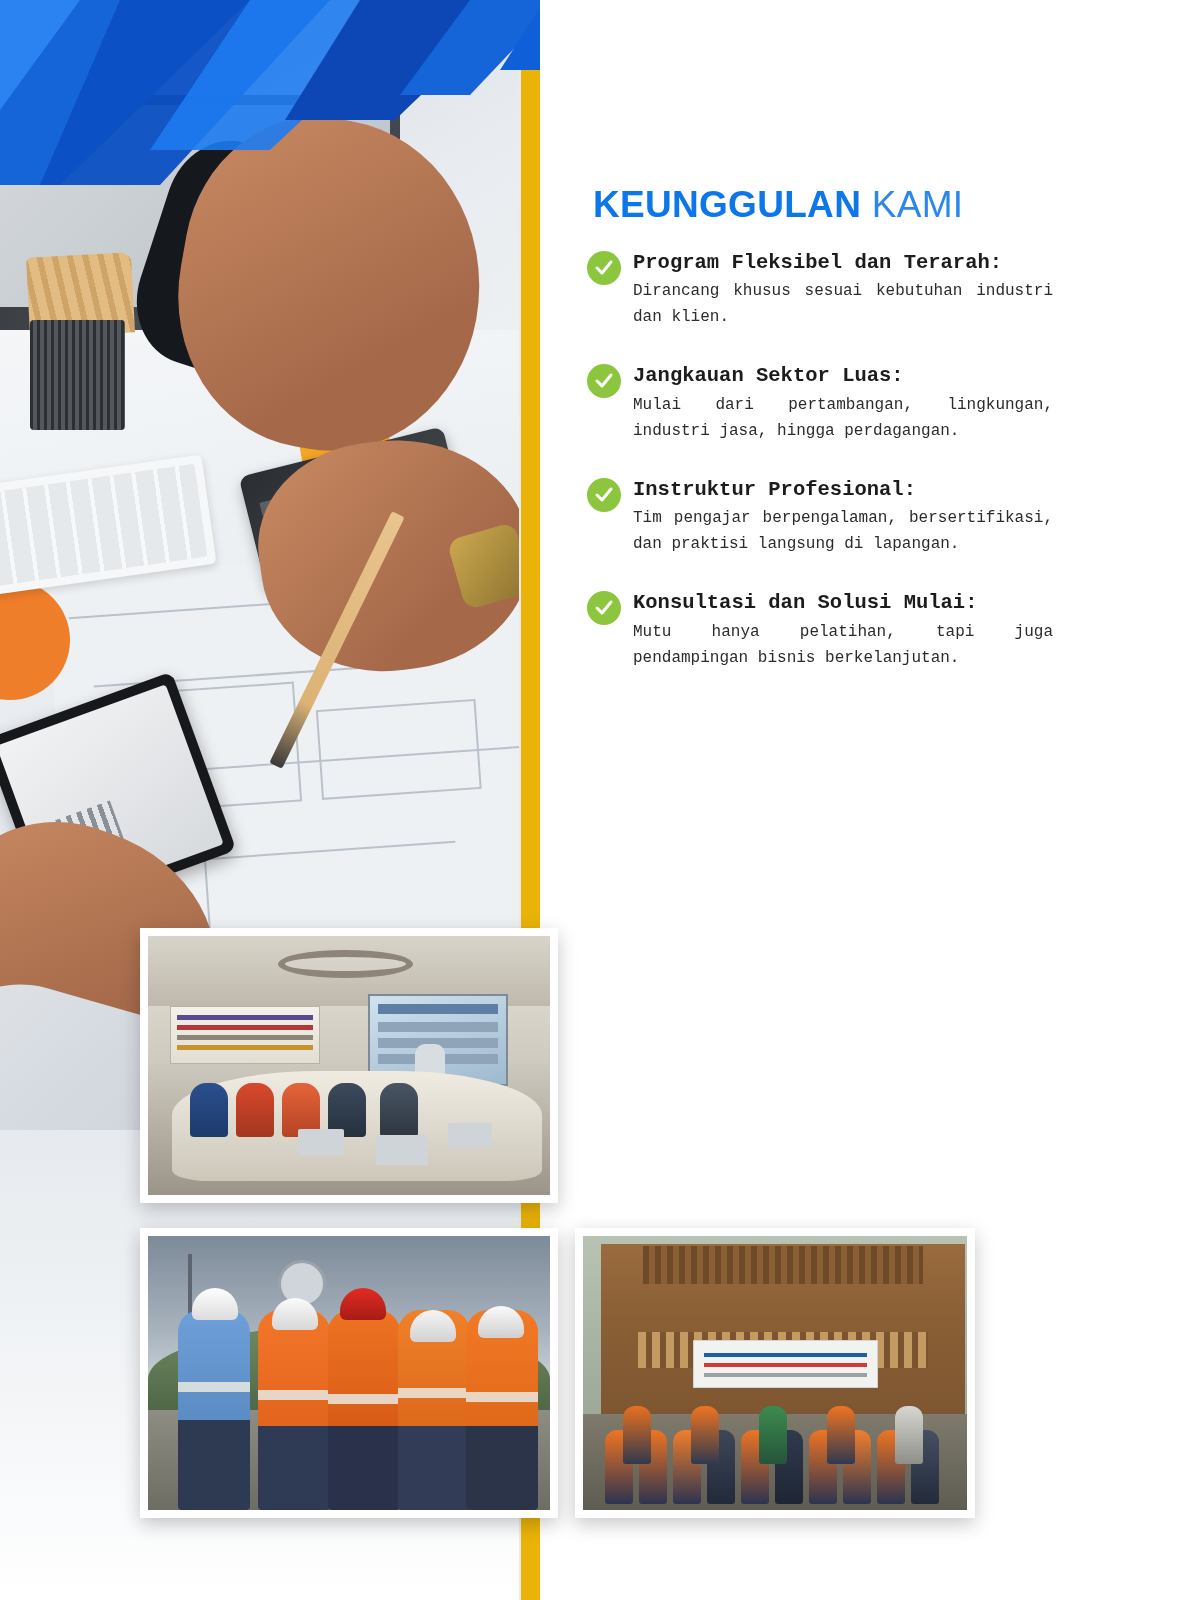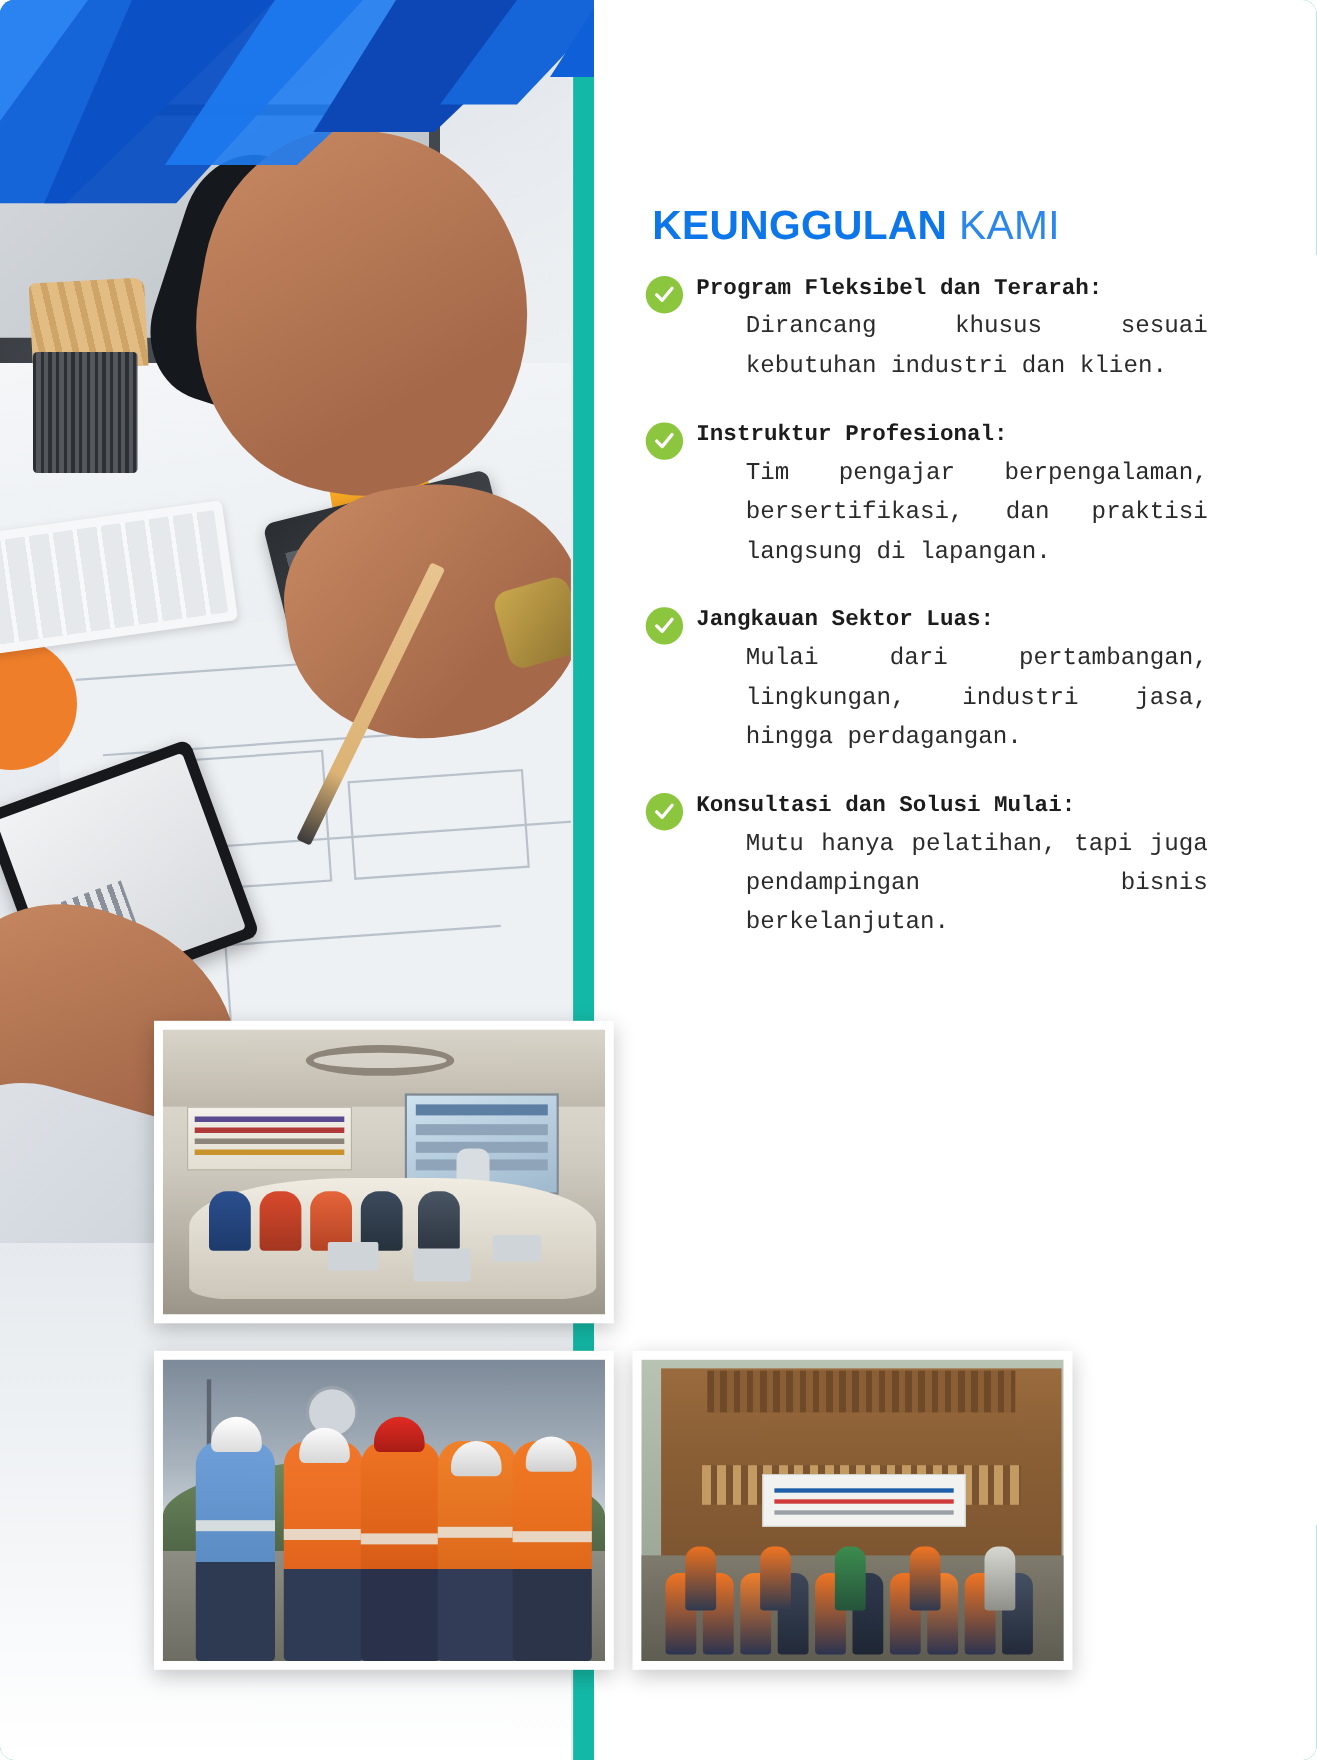--- a/index.html
+++ b/index.html
@@ -5,25 +5,24 @@
   * { box-sizing: border-box; margin: 0; padding: 0; }
   html, body {
     width: 1197px;
     height: 1600px;
     background: #ffffff;
     font-family: "Liberation Sans", sans-serif;
     overflow: hidden;
   }
   .page {
     position: relative;
-    width: 1197px;
+    width: 1097px;
     height: 1600px;
-    background: #14b8a6;
+    background: #eab308;
     overflow: hidden;
-    border-radius: 13px;
   }
 
   
   .left-col {
     position: absolute;
     left: 0; top: 0;
     width: 520px;
     height: 1600px;
     overflow: hidden;
   }
@@ -255,27 +254,26 @@
   }
   .check svg { display: block; }
   .adv-head {
     font-size: 20.5px;
     font-weight: 700;
     color: #1c1c1c;
     line-height: 1.45;
     margin-bottom: 2px;
   }
   .adv-body {
-    font-size: 22px;
+    font-size: 16px;
     color: #2b2b2b;
     line-height: 1.62;
     text-align: justify;
     text-justify: inter-word;
     max-width: 420px;
-    margin-left: 45px;
   }
 
   
   .card {
     position: absolute;
     background: #fff;
     padding: 8px;
     box-shadow: 0 6px 18px rgba(0,0,0,.22);
     overflow: hidden;
   }
@@ -480,32 +478,32 @@
         <div class="adv-head">Program Fleksibel dan Terarah:</div>
         <div class="adv-body">Dirancang khusus sesuai kebutuhan industri dan klien.</div>
       </li>
 
       <li class="adv-item">
         <span class="check">
           <svg width="20" height="20" viewBox="0 0 20 20">
               <polyline points="3,10 8,15 17,4" fill="none" stroke="#ffffff" stroke-width="3" stroke-linecap="round" stroke-linejoin="round"></polyline>
             </svg>
         </span>
-        <div class="adv-head">Instruktur Profesional:</div>
-        <div class="adv-body">Tim pengajar berpengalaman, bersertifikasi, dan praktisi langsung di lapangan.</div>
+        <div class="adv-head">Jangkauan Sektor Luas:</div>
+        <div class="adv-body">Mulai dari pertambangan, lingkungan, industri jasa, hingga perdagangan.</div>
       </li>
 
       <li class="adv-item">
         <span class="check">
           <svg width="20" height="20" viewBox="0 0 20 20">
               <polyline points="3,10 8,15 17,4" fill="none" stroke="#ffffff" stroke-width="3" stroke-linecap="round" stroke-linejoin="round"></polyline>
             </svg>
         </span>
-        <div class="adv-head">Jangkauan Sektor Luas:</div>
-        <div class="adv-body">Mulai dari pertambangan, lingkungan, industri jasa, hingga perdagangan.</div>
+        <div class="adv-head">Instruktur Profesional:</div>
+        <div class="adv-body">Tim pengajar berpengalaman, bersertifikasi, dan praktisi langsung di lapangan.</div>
       </li>
 
       <li class="adv-item">
         <span class="check">
           <svg width="20" height="20" viewBox="0 0 20 20">
               <polyline points="3,10 8,15 17,4" fill="none" stroke="#ffffff" stroke-width="3" stroke-linecap="round" stroke-linejoin="round"></polyline>
             </svg>
         </span>
         <div class="adv-head">Konsultasi dan Solusi Mulai:</div>
         <div class="adv-body">Mutu hanya pelatihan, tapi juga pendampingan bisnis berkelanjutan.</div>

